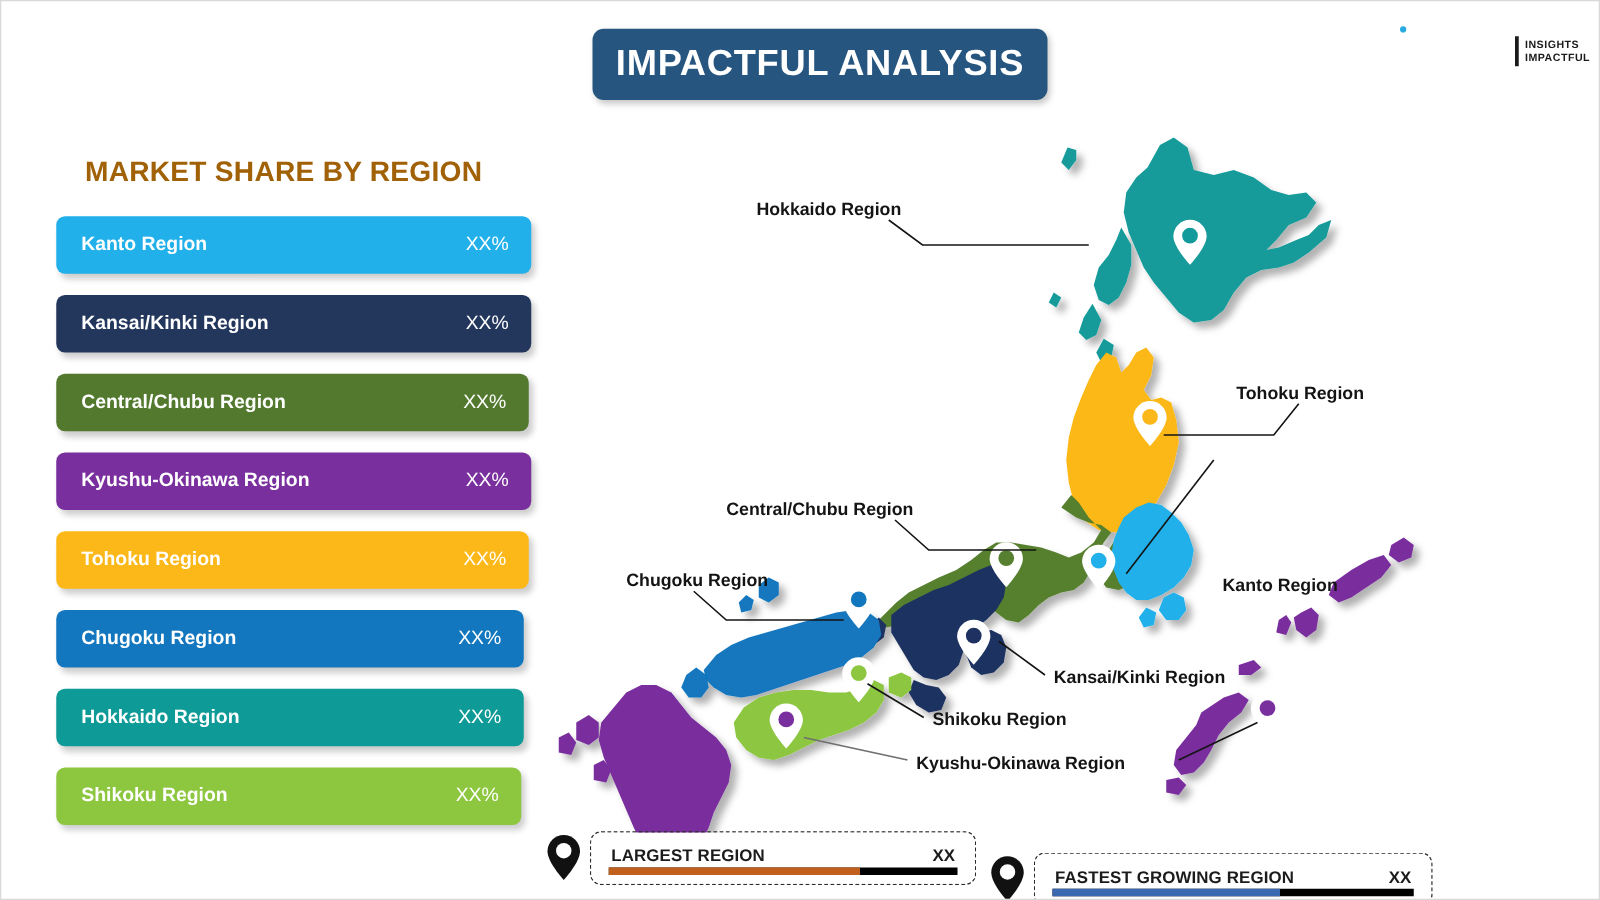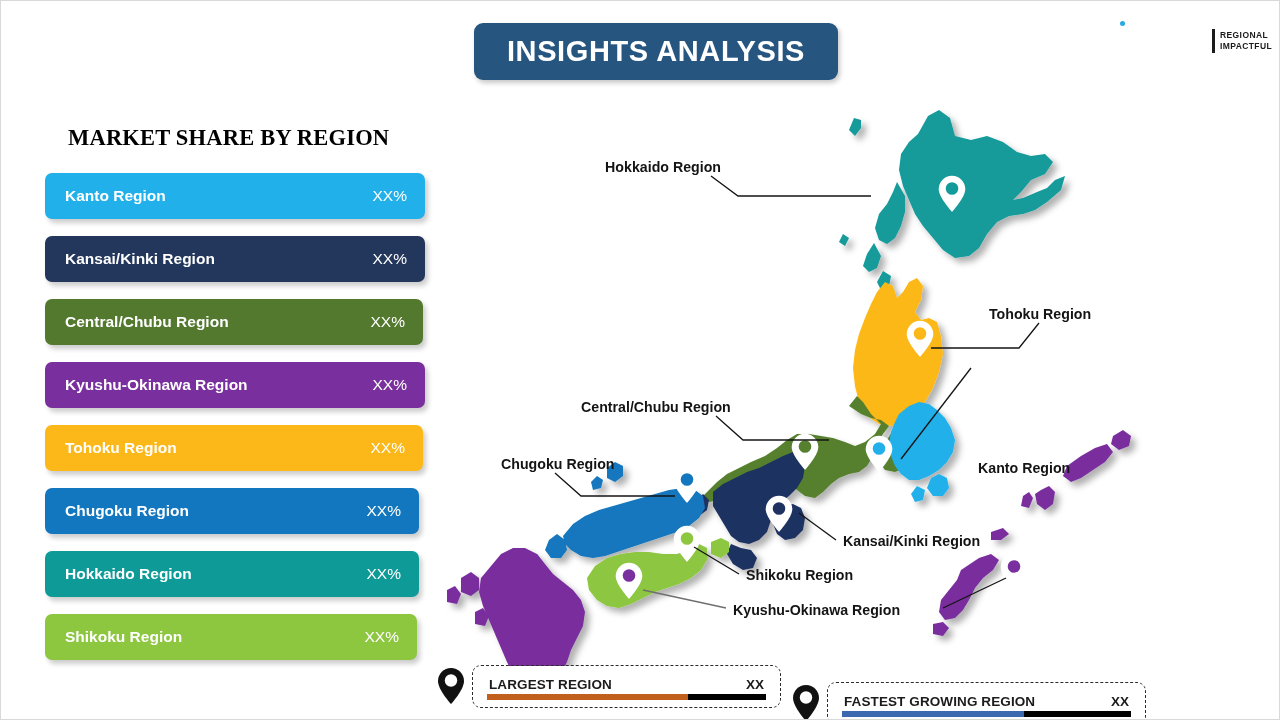--- a/index.html
+++ b/index.html
@@ -59,23 +59,22 @@
   #logo .tag {
     position: absolute; left: 106px; top: 11px;
     font-size: 8.5px; font-weight: bold; color: #1b1b1b;
     line-height: 11px; letter-spacing: 0.4px;
   }
 
   
   #panel-heading {
     position: absolute;
     left: 67px; top: 124px;
-    font-size: 22.5px; font-weight: bold; color: #000000;
+    font-size: 22.5px; font-weight: bold; color: #a16207;
     letter-spacing: 0.2px;
-    font-family: Liberation Serif, serif;
   }
   #legend-list {
     position: absolute;
     left: 44px; top: 172px;
     width: 390px;
   }
   .legend-bar {
     position: relative;
     height: 46px;
     margin-bottom: 17px;
@@ -148,28 +147,28 @@
   }
   .leader { stroke: #141414; stroke-width: 1.3; fill: none; }
   .leader-gray { stroke: #6f6f6f; stroke-width: 1.3; fill: none; }
 </style>
 </head>
 <body>
 
 <div id="slide">
 
   <div id="title-banner">
-    <span class="t">INSIGHTS ANALYSIS</span>
+    <span class="t">IMPACTFUL ANALYSIS</span>
   </div>
 
   <div id="logo">
     <span class="dot"></span>
     <span class="divider"></span>
     <span class="tag">
-      <span>REGIONAL</span><br>
+      <span>INSIGHTS</span><br>
       <span>IMPACTFUL</span>
     </span>
   </div>
 
   <div id="panel-heading">MARKET SHARE BY REGION</div>
 
   <div id="legend-list">
       <div class="legend-bar" style="background: rgb(34, 176, 234); width: 380px;">
         <span class="name">Kanto  Region</span>
         <span class="pct">XX%</span>

